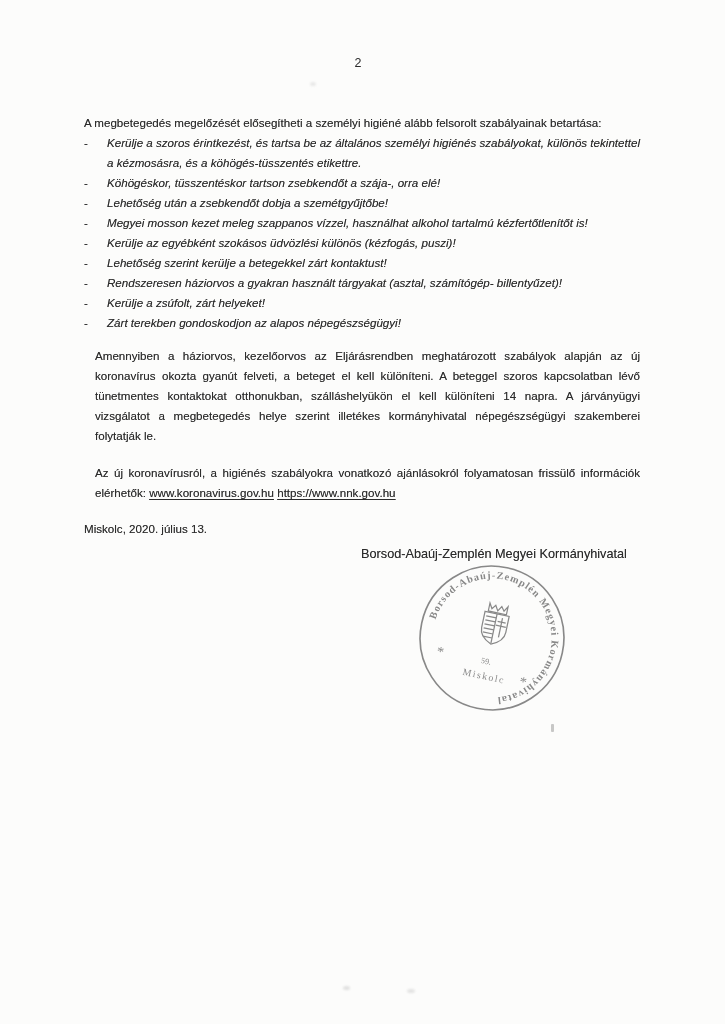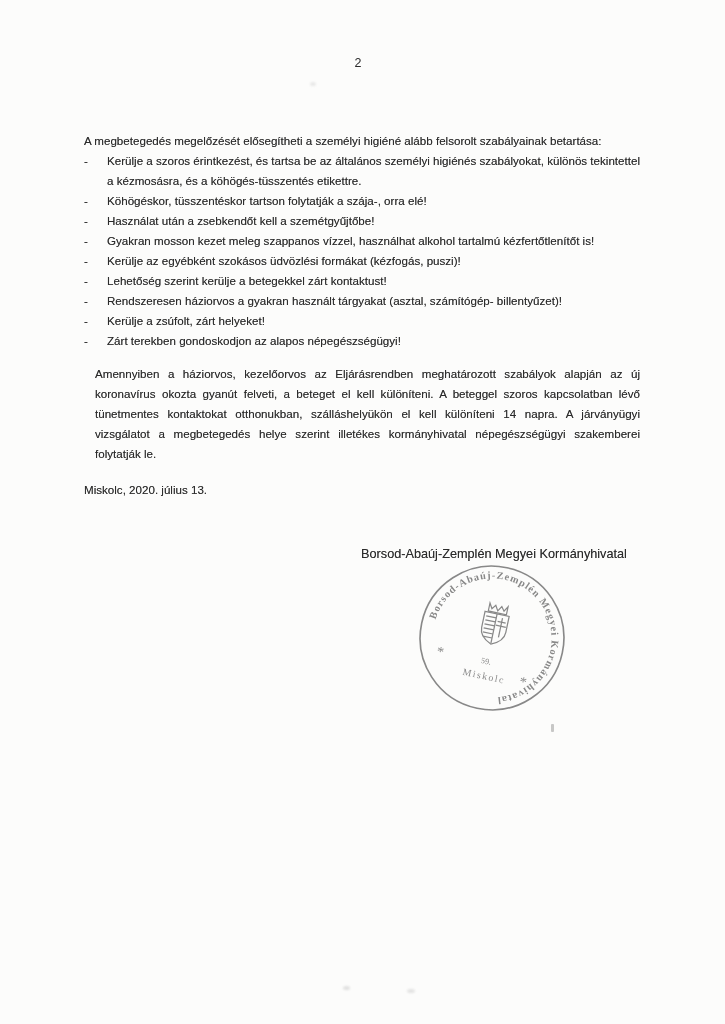--- a/index.html
+++ b/index.html
@@ -9,29 +9,29 @@
     background:#fcfcfb;
     font-family:"Liberation Sans","DejaVu Sans",sans-serif;
     color:#2b2b2b;
     overflow:hidden;
   }
   .pageno{
     position:absolute;top:56px;left:338px;width:40px;
     text-align:center;font-size:12.5px;
   }
   .content{
-    position:absolute;left:84px;top:131px;width:556px;
+    position:absolute;left:84px;top:113px;width:556px;
     font-size:11.6px;line-height:20px;
     text-shadow:0 0 0.6px rgba(45,45,45,0.55);
   }
   .intro{margin:0;}
   ul.rules{list-style:none;margin:0;padding:0;}
   li.rule{display:flex;margin:0;}
   .dash{flex:0 0 23px;width:23px;}
-  .rule-text{flex:1;text-align:justify;}
+  .rule-text{flex:1;text-align:justify;font-style:italic;}
   p.para{margin:13px 0 0 11px;text-align:justify;}
   p.info{margin-top:17px;}
   p.date{margin-top:16px;text-align:left;}
   .doc-link{color:inherit;text-decoration:underline;text-underline-offset:2px;}
   .signature{
     position:absolute;left:344px;top:545px;width:300px;
     text-align:center;font-size:12.7px;line-height:18px;
     text-shadow:0 0 0.6px rgba(45,45,45,0.55);
   }
   .stamp{
@@ -55,33 +55,33 @@
   <div class="content">
     <p class="intro">A megbetegedés megelőzését elősegítheti a személyi higiéné alább felsorolt szabályainak betartása:</p>
 
     <ul class="rules">
       <li class="rule">
         <span class="dash">-</span>
         <span class="rule-text">Kerülje a szoros érintkezést, és tartsa be az általános személyi higiénés szabályokat, különös tekintettel a kézmosásra, és a köhögés-tüsszentés etikettre.</span>
       </li>
       <li class="rule">
         <span class="dash">-</span>
-        <span class="rule-text">Köhögéskor, tüsszentéskor tartson folytatják a szája-, orra elé!</span>
+        <span class="rule-text">Köhögéskor, tüsszentéskor tartson zsebkendőt a szája-, orra elé!</span>
       </li>
       <li class="rule">
         <span class="dash">-</span>
-        <span class="rule-text">Használat után a zsebkendőt kell a szemétgyűjtőbe!</span>
+        <span class="rule-text">Lehetőség után a zsebkendőt dobja a szemétgyűjtőbe!</span>
       </li>
       <li class="rule">
         <span class="dash">-</span>
-        <span class="rule-text">Gyakran mosson kezet meleg szappanos vízzel, használhat alkohol tartalmú kézfertőtlenítőt is!</span>
+        <span class="rule-text">Megyei mosson kezet meleg szappanos vízzel, használhat alkohol tartalmú kézfertőtlenítőt is!</span>
       </li>
       <li class="rule">
         <span class="dash">-</span>
-        <span class="rule-text">Kerülje az egyébként szokásos üdvözlési formákat (kézfogás, puszi)!</span>
+        <span class="rule-text">Kerülje az egyébként szokásos üdvözlési különös (kézfogás, puszi)!</span>
       </li>
       <li class="rule">
         <span class="dash">-</span>
         <span class="rule-text">Lehetőség szerint kerülje a betegekkel zárt kontaktust!</span>
       </li>
       <li class="rule">
         <span class="dash">-</span>
         <span class="rule-text">Rendszeresen háziorvos a gyakran használt tárgyakat (asztal, számítógép- billentyűzet)!</span>
       </li>
       <li class="rule">
@@ -89,20 +89,21 @@
         <span class="rule-text">Kerülje a zsúfolt, zárt helyeket!</span>
       </li>
       <li class="rule">
         <span class="dash">-</span>
         <span class="rule-text">Zárt terekben gondoskodjon az alapos népegészségügyi!</span>
       </li>
     </ul>
 
     <p class="para">Amennyiben a háziorvos, kezelőorvos az Eljárásrendben meghatározott szabályok alapján az új koronavírus okozta gyanút felveti, a beteget el kell különíteni. A beteggel szoros kapcsolatban lévő tünetmentes kontaktokat otthonukban, szálláshelyükön el kell különíteni 14 napra. A járványügyi vizsgálatot a megbetegedés helye szerint illetékes kormányhivatal népegészségügyi szakemberei folytatják le.</p>
 
+    <p class="para info"><span>Az új koronavírusról, a higiénés szabályokra vonatkozó ajánlásokról folyamatosan frissülő információk elérhetők:</span> <span class="doc-link">www.koronavirus.gov.hu</span> <span class="doc-link">https://www.nnk.gov.hu</span></p>
 
     <p class="date">Miskolc, 2020. július 13.</p>
   </div>
 
   <div class="signature">Borsod-Abaúj-Zemplén Megyei Kormányhivatal</div>
 
   <svg class="stamp" viewBox="0 0 150 150" xmlns="http://www.w3.org/2000/svg">
     <g transform="rotate(12 75 75)" fill="none" stroke="#6f6f6f">
       <circle cx="75" cy="75" r="70" stroke-width="1.6"></circle>
       <path id="ringPath" d="M 17,75 a 58,58 0 1,1 116,0 a 58,58 0 1,1 -116,0" stroke="none"></path>

